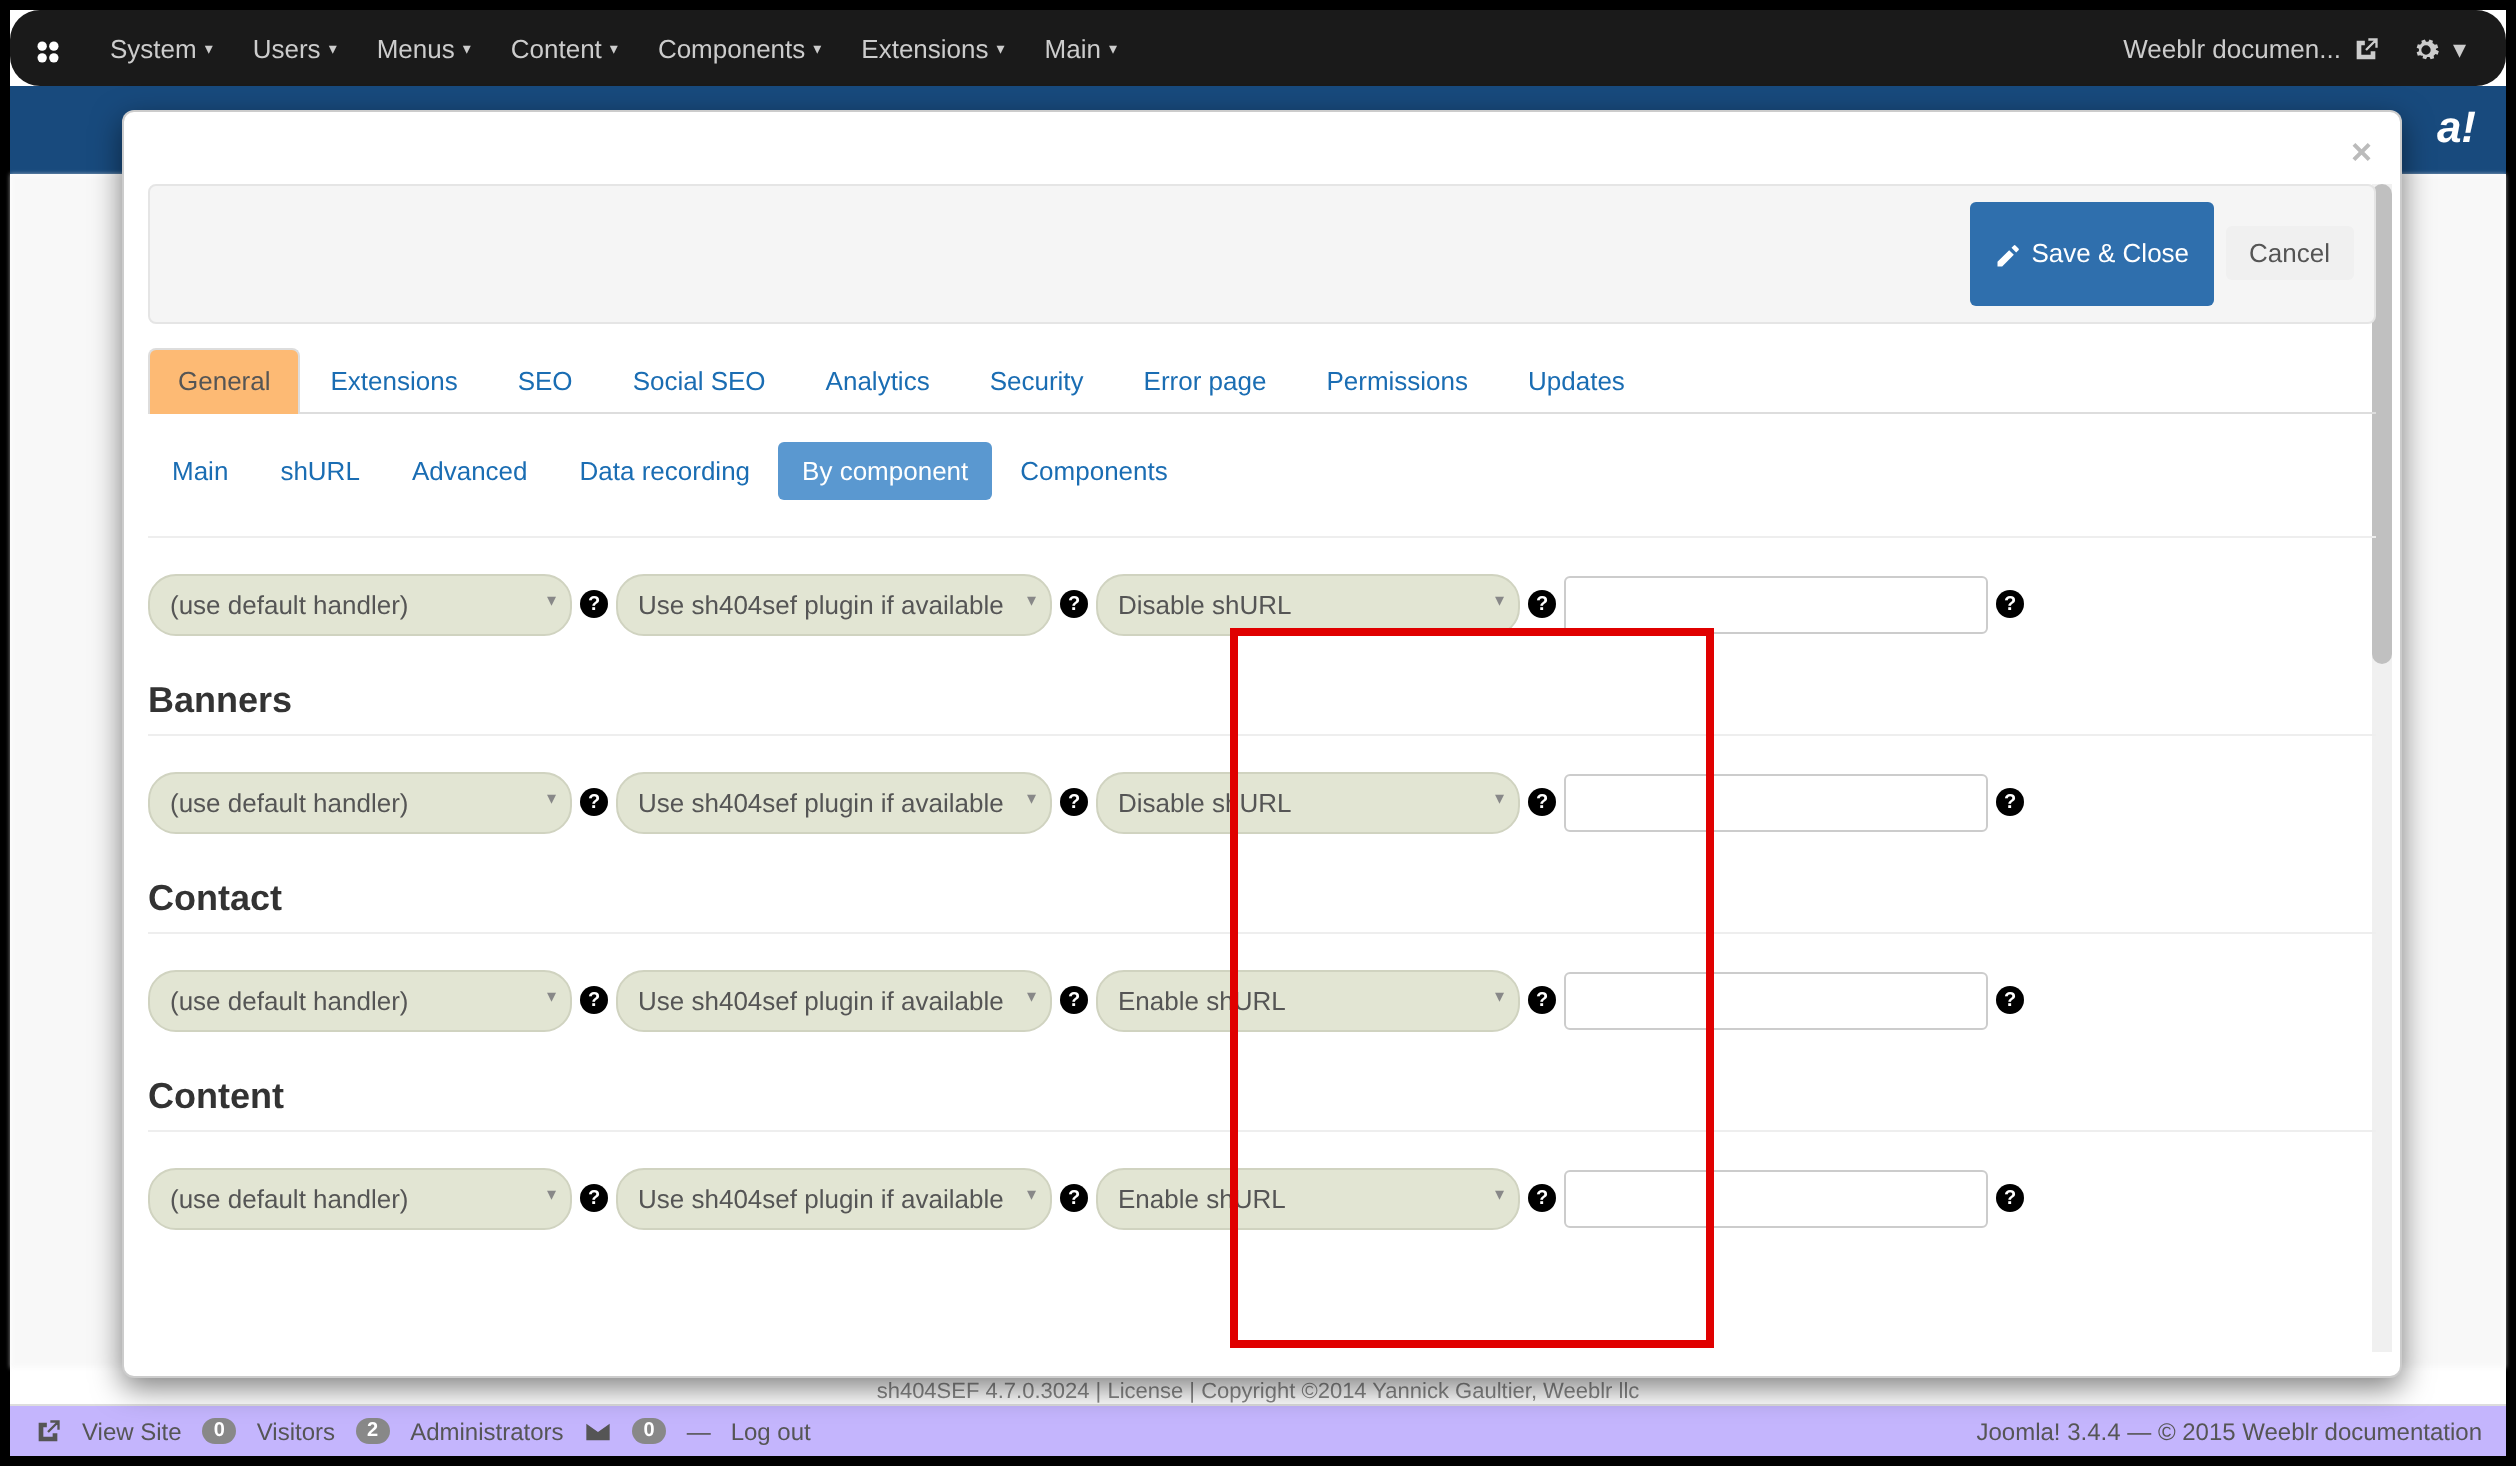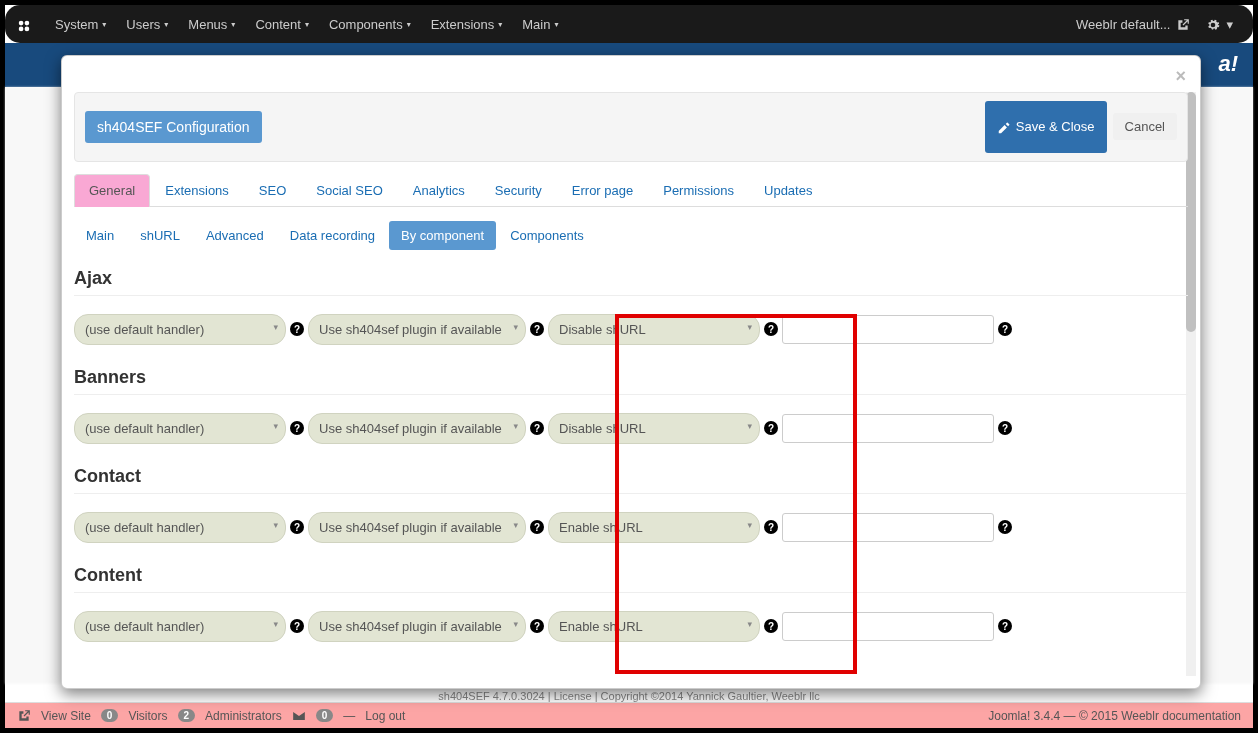--- a/index.html
+++ b/index.html
@@ -8,39 +8,39 @@
 .topnav { background: #1a1a1a; height: 38px; display: flex; align-items: center; padding: 0 12px; color: #ccc; font-size: 13px; border-radius: 15px; }
 .topnav .joomla-logo { width: 14px; height: 14px; margin-right: 14px; }
 .topnav .nav-item { padding: 9px 10px; cursor: pointer; display: flex; align-items: center; gap: 4px; }
 .topnav .nav-item .caret { font-size: 8px; }
 .topnav .spacer { flex: 1; }
 .topnav .right-item { display: flex; align-items: center; gap: 6px; padding: 0 8px; }
 .header-area { background: #184a7d; height: 44px; position: relative; }
 .header-area .jlogo { position: absolute; right: 15px; top: 8px; color: #fff; font-size: 22px; font-style: italic; font-weight: 700; }
 .content-blur { position: absolute; left: 0; right: 0; top: 82px; bottom: 44px; background: #f5f5f5; padding: 12px; filter: blur(1px); opacity: 0.6; }
 .footer1 { position: absolute; bottom: 26px; left: 0; right: 0; text-align: center; color: #888; font-size: 11px; }
-.footer2 { position: absolute; bottom: 0; left: 0; right: 0; height: 26px; background: #fca5a5; border-top: 1px solid #ddd; display: flex; align-items: center; padding: 0 12px; font-size: 12px; color: #555; gap: 10px; margin-top: 37px; }
+.footer2 { position: absolute; bottom: 0; left: 0; right: 0; height: 26px; background: #c4b5fd; border-top: 1px solid #ddd; display: flex; align-items: center; padding: 0 12px; font-size: 12px; color: #555; gap: 10px; margin-top: 37px; }
 .badge-count { background: #888; color: #fff; border-radius: 8px; padding: 1px 6px; font-size: 10px; font-weight: bold; }
 .footer2 .spacer { flex: 1; }
 
 .modal-backdrop { position: absolute; top: 38px; left: 0; right: 0; bottom: 0; background: rgba(255,255,255,0.0); }
 .modal-dialog { position: absolute; top: 50px; left: 56px; width: 1140px; height: 634px; background: #fff; border: 1px solid rgba(0,0,0,0.2); border-radius: 6px; box-shadow: 0 5px 15px rgba(0,0,0,0.5); }
 .modal-close { position: absolute; top: 10px; right: 14px; font-size: 18px; color: #bbb; cursor: pointer; font-weight: bold; }
 .modal-body { position: absolute; top: 36px; left: 12px; right: 12px; bottom: 12px; overflow: hidden; }
 .modal-iframe { width: 100%; height: 100%; overflow-y: scroll; }
 
 .config-toolbar { background: #f5f5f5; border: 1px solid #e5e5e5; border-radius: 4px; padding: 8px 10px; display: flex; align-items: center; margin-bottom: 12px; }
 .title-badge { background: #5a98d0; color: #fff; padding: 8px 12px; border-radius: 3px; font-size: 14px; }
 .config-toolbar .spacer { flex: 1; }
 .btn-save { background: #2f6fad; color: #fff; border: none; padding: 18px 12px; border-radius: 3px; font-size: 13px; cursor: pointer; display: flex; align-items: center; gap: 5px; }
 .btn-cancel { background: #f0f0f0; color: #555; border: none; padding: 6px 12px; border-radius: 3px; font-size: 13px; cursor: pointer; margin-left: 6px; }
 
 .tabs-main { border-bottom: 1px solid #ddd; display: flex; margin-bottom: 14px; }
 .tabs-main .tab { padding: 8px 14px; color: #1a6db3; cursor: pointer; border: 1px solid transparent; border-bottom: none; border-radius: 4px 4px 0 0; font-size: 13px; }
-.tabs-main .tab.active { color: #555; border-color: #ddd; background: #f9a8d4; margin-bottom: -1px; text-align: right; }
+.tabs-main .tab.active { color: #555; border-color: #ddd; background: #fdba74; margin-bottom: -1px; text-align: right; }
 
 .subtabs { display: flex; gap: 2px; margin-bottom: 18px; }
 .subtabs .sub { padding: 7px 12px; color: #1a6db3; cursor: pointer; border-radius: 3px; font-size: 13px; }
 .subtabs .sub.active { background: #5a98d0; color: #fff; }
 
 .section-title { font-size: 18px; color: #333; margin: 8px 0 6px 0; }
 .section-divider { border-top: 1px solid #eee; margin-bottom: 18px; }
 
 .form-row { display: flex; align-items: center; gap: 4px; margin-bottom: 22px; }
 .select-like { background: #e2e5d3; border: 1px solid #d0d3c0; border-radius: 14px; padding: 7px 22px 7px 10px; font-size: 13px; color: #555; position: relative; cursor: pointer; }
@@ -95,21 +95,21 @@
     <div class="nav-item">
         <span>Extensions</span>
         <span class="caret">▾</span>
       </div>
     <div class="nav-item">
         <span>Main</span>
         <span class="caret">▾</span>
       </div>
     <div class="spacer"></div>
     <div class="right-item">
-      <span>Weeblr default...</span>
+      <span>Weeblr documen...</span>
       <span>
         <svg class="icon" viewBox="0 0 24 24" fill="none" stroke="#ccc" stroke-width="2">
             <path d="M14 3h7v7M21 3l-9 9M5 5h5v2H7v10h10v-3h2v5H5z"></path>
           </svg>
       </span>
     </div>
     <div class="right-item">
       <span>
         <svg class="icon" viewBox="0 0 24 24" fill="#ccc">
             <path d="M12 8a4 4 0 100 8 4 4 0 000-8zm9 4l2 1-1 3-2-.5a8 8 0 01-1.5 1.5l.5 2-3 1-1-2a8 8 0 01-2 0l-1 2-3-1 .5-2A8 8 0 017 16.5L5 17l-1-3 2-1a8 8 0 010-2l-2-1 1-3 2 .5A8 8 0 018.5 6L8 4l3-1 1 2a8 8 0 012 0l1-2 3 1-.5 2A8 8 0 0119.5 7.5L21.5 7l1 3-2 1a8 8 0 010 1z"></path>
@@ -154,21 +154,20 @@
     <span class="modal-close">×</span>
 
     <div class="modal-scrollbar">
       <div class="thumb"></div>
     </div>
 
     <div class="modal-body">
       <div class="modal-iframe">
 
         <div class="config-toolbar">
-          <div class="title-badge">sh404SEF Configuration</div>
           <div class="spacer"></div>
           <button class="btn-save">
             <span><svg class="icon" viewBox="0 0 24 24" fill="#fff">
                   <path d="M3 17v4h4L17 11l-4-4L3 17zM21 7l-2 2-4-4 2-2a1 1 0 011.4 0L21 5.6A1 1 0 0121 7z"></path>
                 </svg></span>
             <span>Save &amp; Close</span>
           </button>
           <button class="btn-cancel">Cancel</button>
         </div>
 
@@ -186,21 +185,20 @@
 
         <div class="subtabs">
           <div class="sub">Main</div>
           <div class="sub">shURL</div>
           <div class="sub">Advanced</div>
           <div class="sub">Data recording</div>
           <div class="sub active">By component</div>
           <div class="sub">Components</div>
         </div>
 
-        <h3 class="section-title">Ajax</h3>
         <div class="section-divider"></div>
         <div class="form-row">
           <div class="select-like sel-w1">(use default handler)</div>
           <span class="help-ico">?</span>
           <div class="select-like sel-w2">Use sh404sef plugin if available</div>
           <span class="help-ico">?</span>
           <div class="select-like sel-w3">Disable shURL</div>
           <span class="help-ico">?</span>
           <input class="text-input" type="text" style="">
           <span class="help-ico">?</span>

